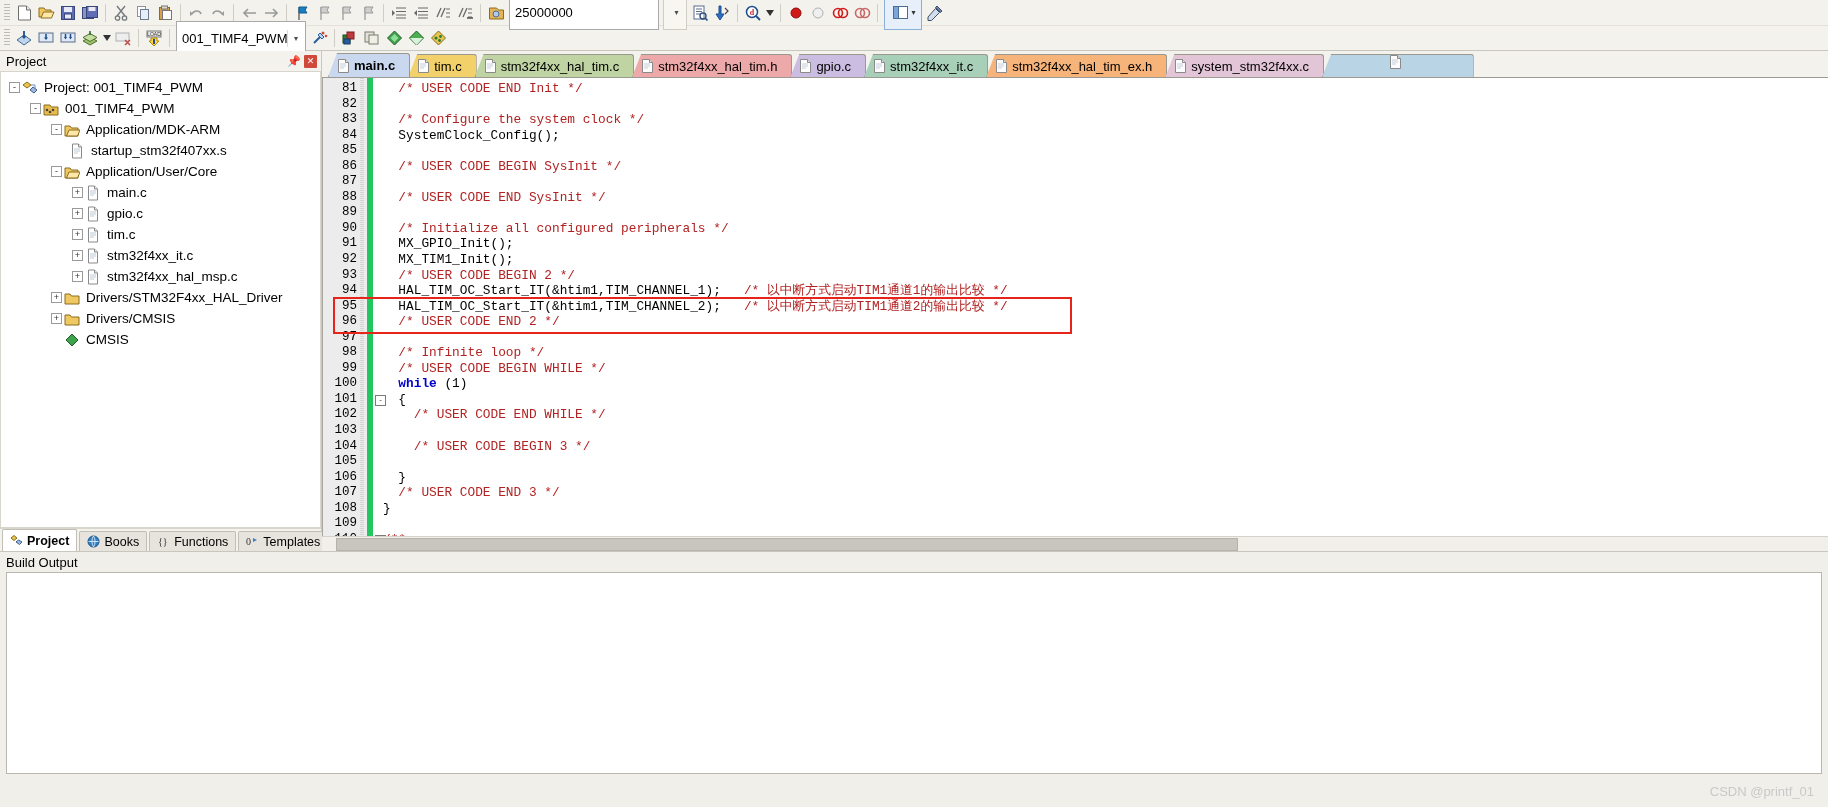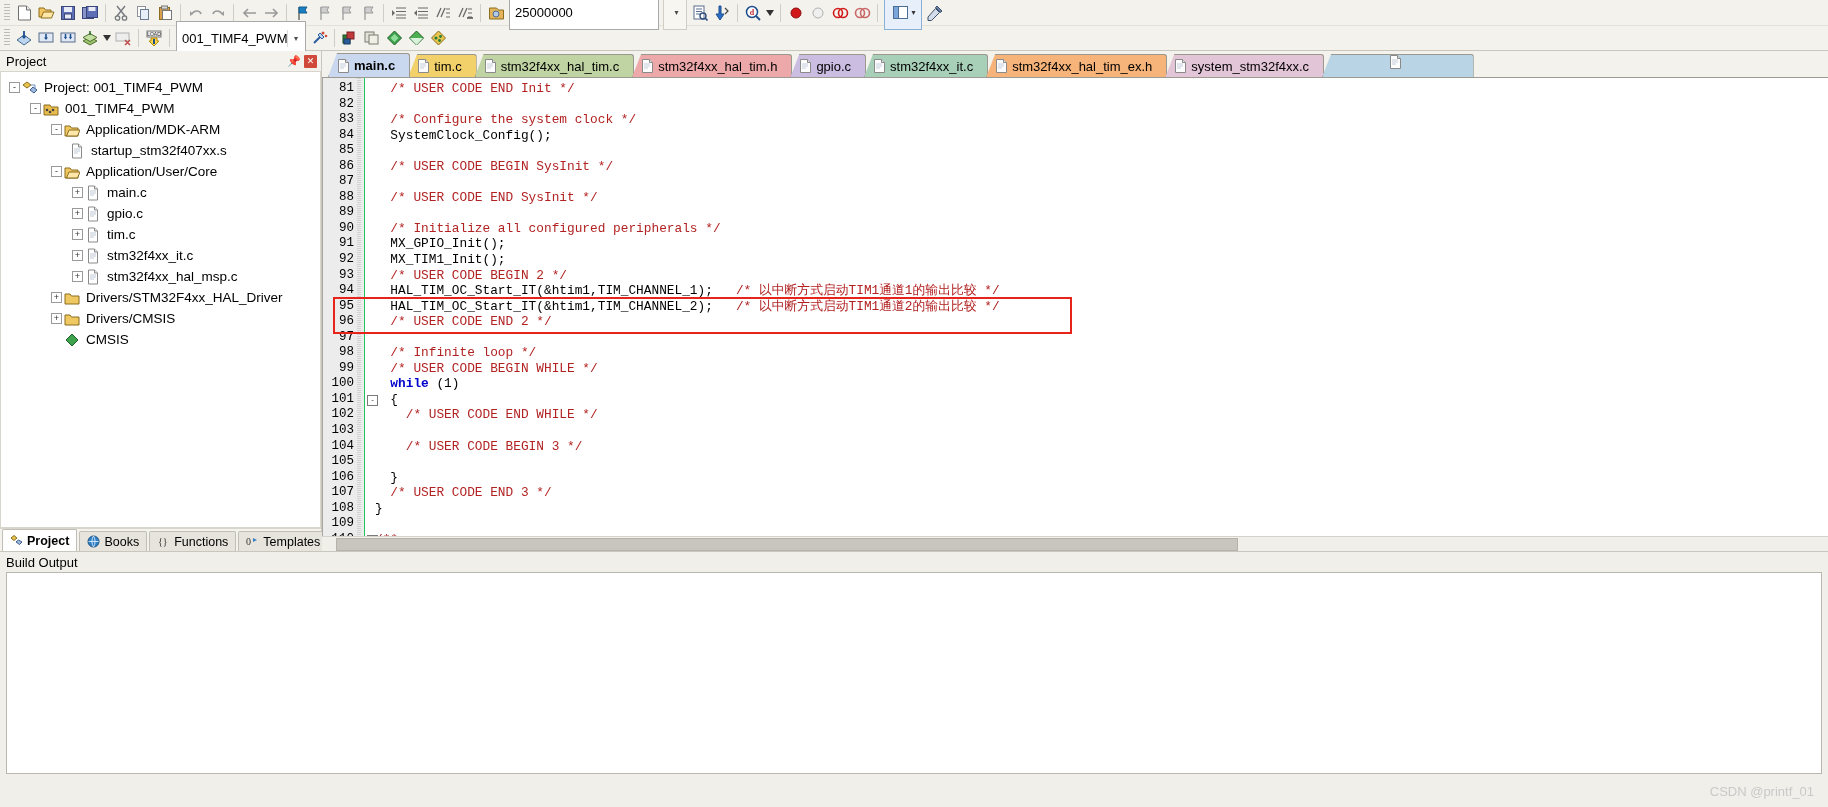--- a/index.html
+++ b/index.html
@@ -75,21 +75,21 @@
      padding:0 14px 0 9px;font-size:13px;white-space:nowrap;
      border:1px solid #9a988f;border-bottom:none;
      margin-right:-2px;position:relative;
      clip-path:polygon(9px 0,100% 0,100% 100%,0 100%);
      border-radius:0 3px 0 0;}
   .etab.active{font-weight:bold;z-index:5;height:23px;}
   .fileico{width:11px;height:14px;flex:0 0 auto;}
 
   .codearea{flex:1;display:flex;position:relative;overflow:hidden;background:#fff;
      border-left:1px solid #a8a6a0;}
-  .gutter{width:42px;background:#ececec;border-right:1px solid #22c55e;
+  .gutter{width:50px;background:#ececec;border-right:6px solid #22c55e;
      box-sizing:border-box;padding-top:3px;flex:0 0 auto;position:relative;}
   .gutter::after{content:"";position:absolute;right:3px;top:0;bottom:0;width:4px;
      background:repeating-linear-gradient(to bottom,#d2d2d2 0 1px,transparent 1px 2px);}
   .lnum{height:15.55px;line-height:15.55px;text-align:right;padding-right:10px;
      font-family:"Liberation Mono","DejaVu Sans Mono",monospace;font-size:12.5px;color:#000;}
   .codecol{flex:1;padding-top:3px;position:relative;overflow:hidden;}
   .cline{height:15.55px;line-height:15.55px;white-space:pre;
      font-family:"Liberation Mono","DejaVu Sans Mono",monospace;font-size:12.8px;
      padding-left:10px;}
   .cmt{color:#b22222;}

